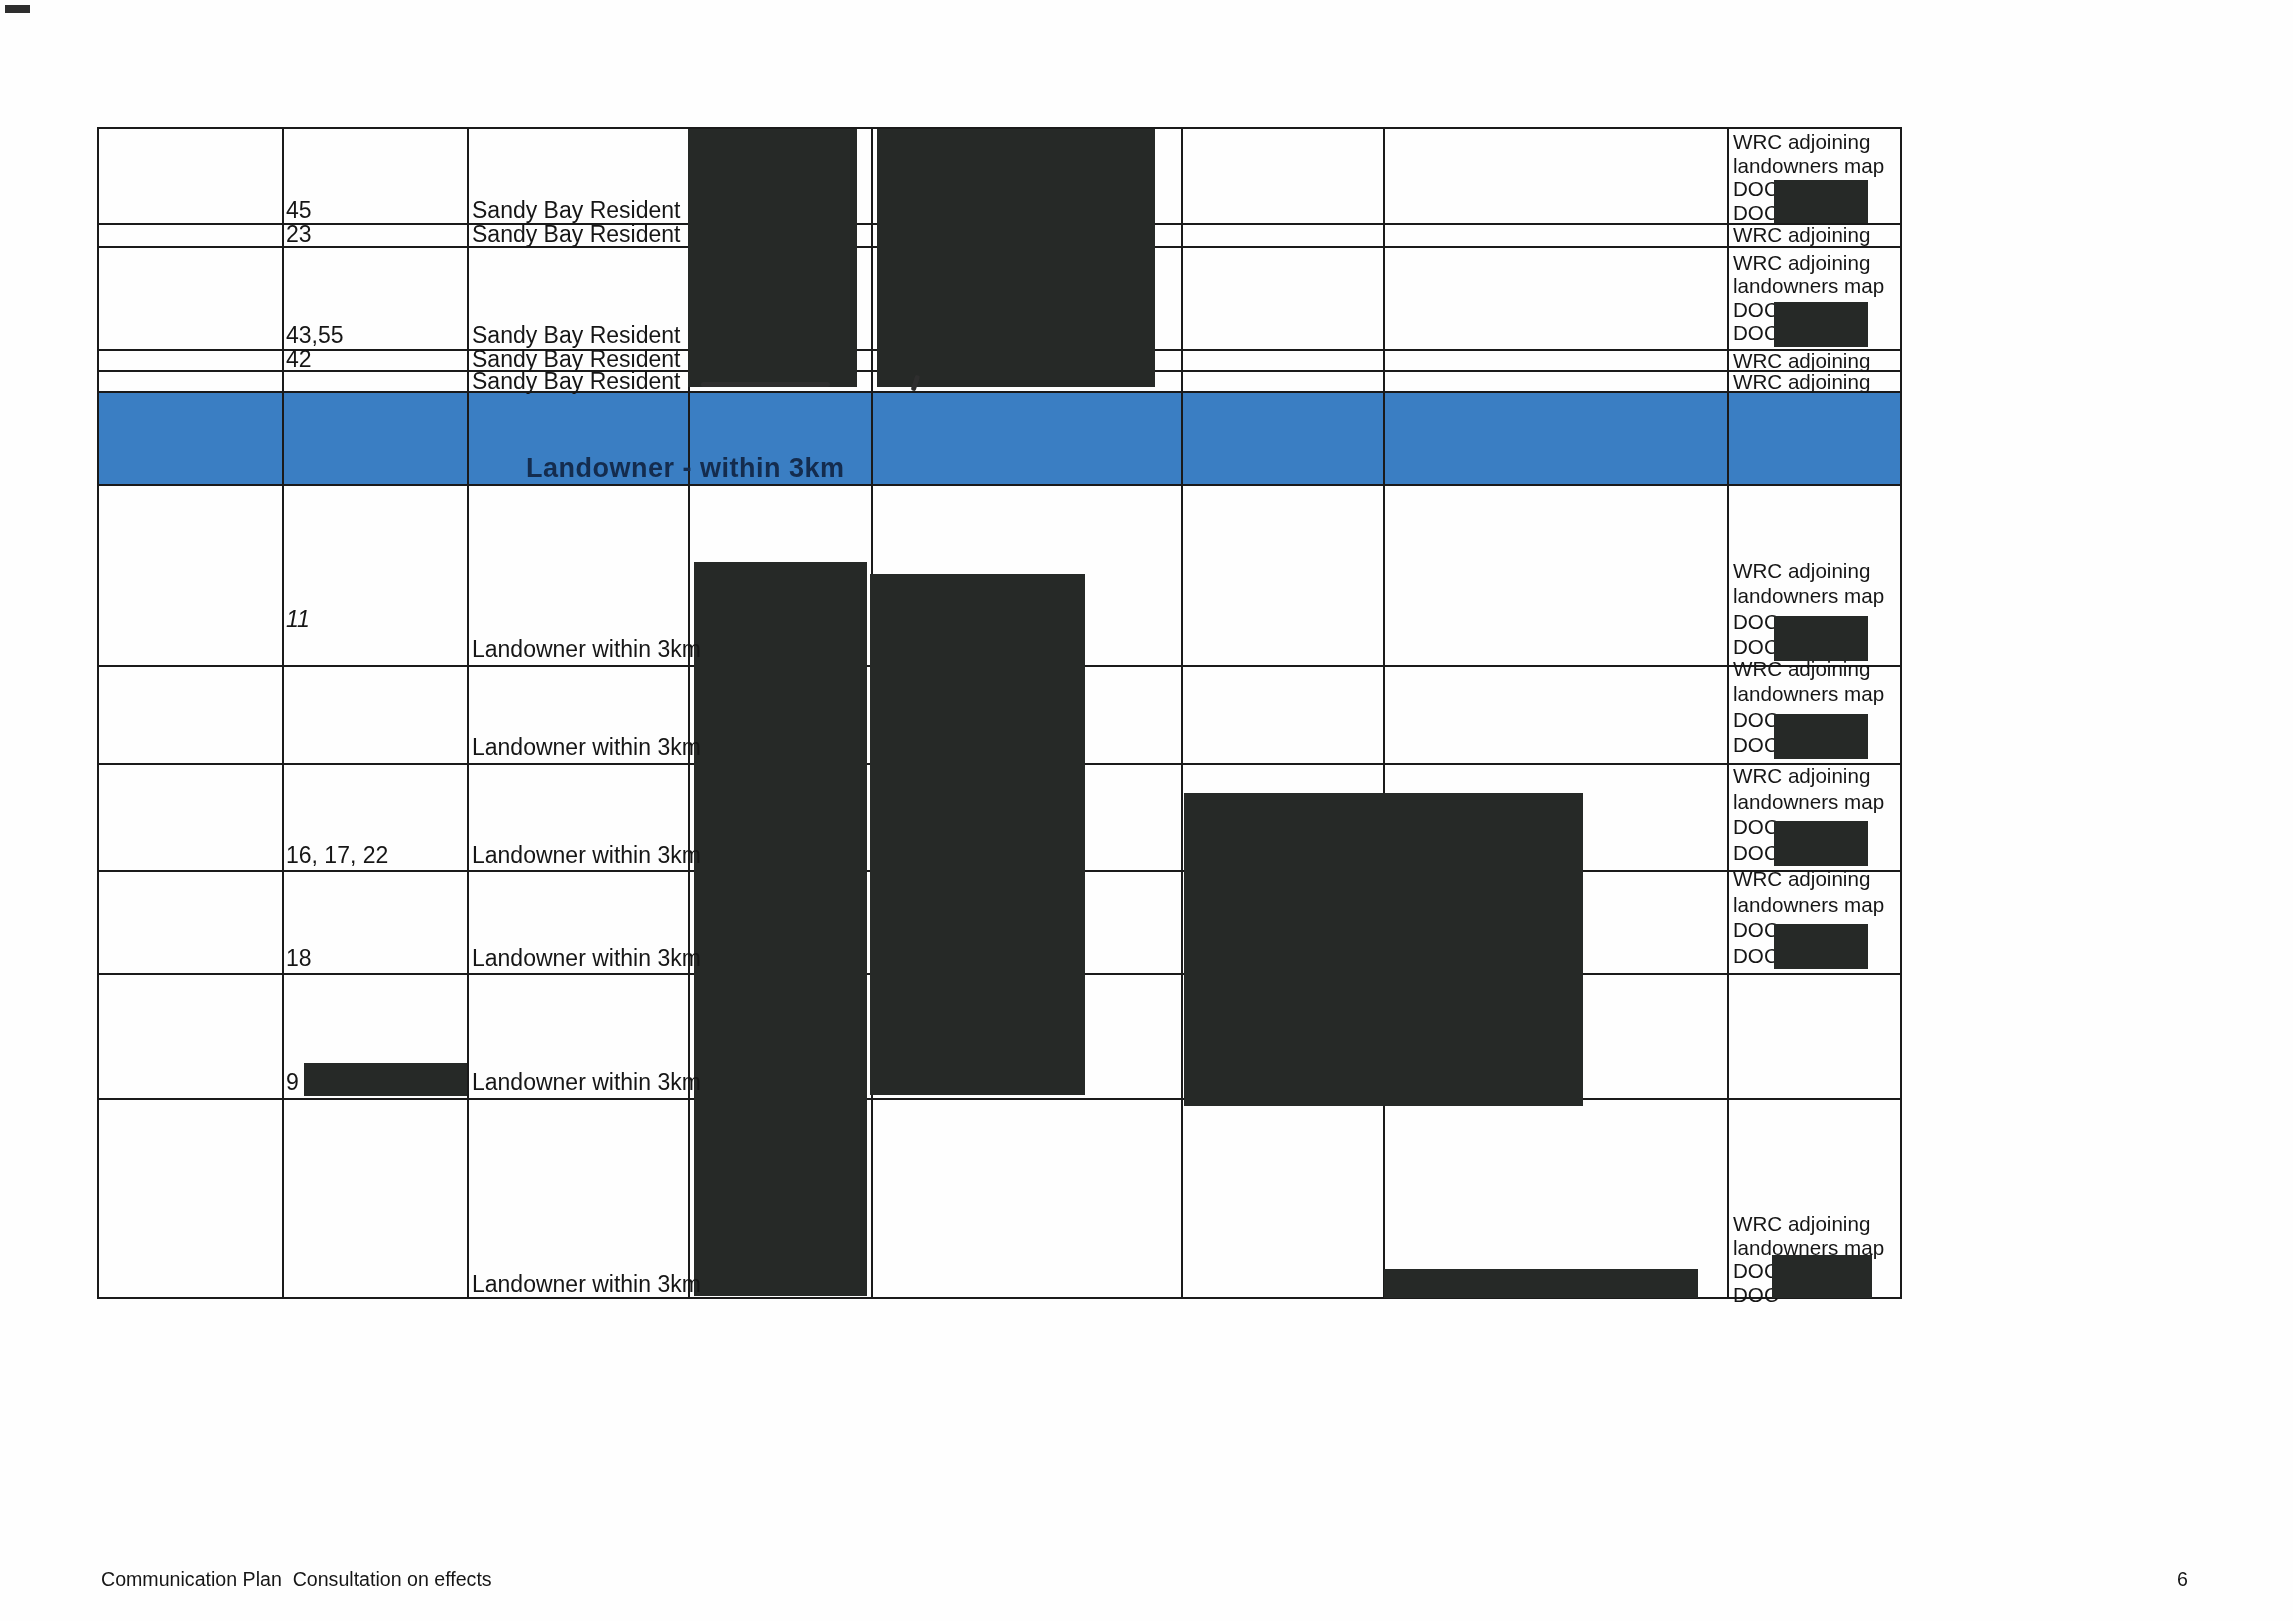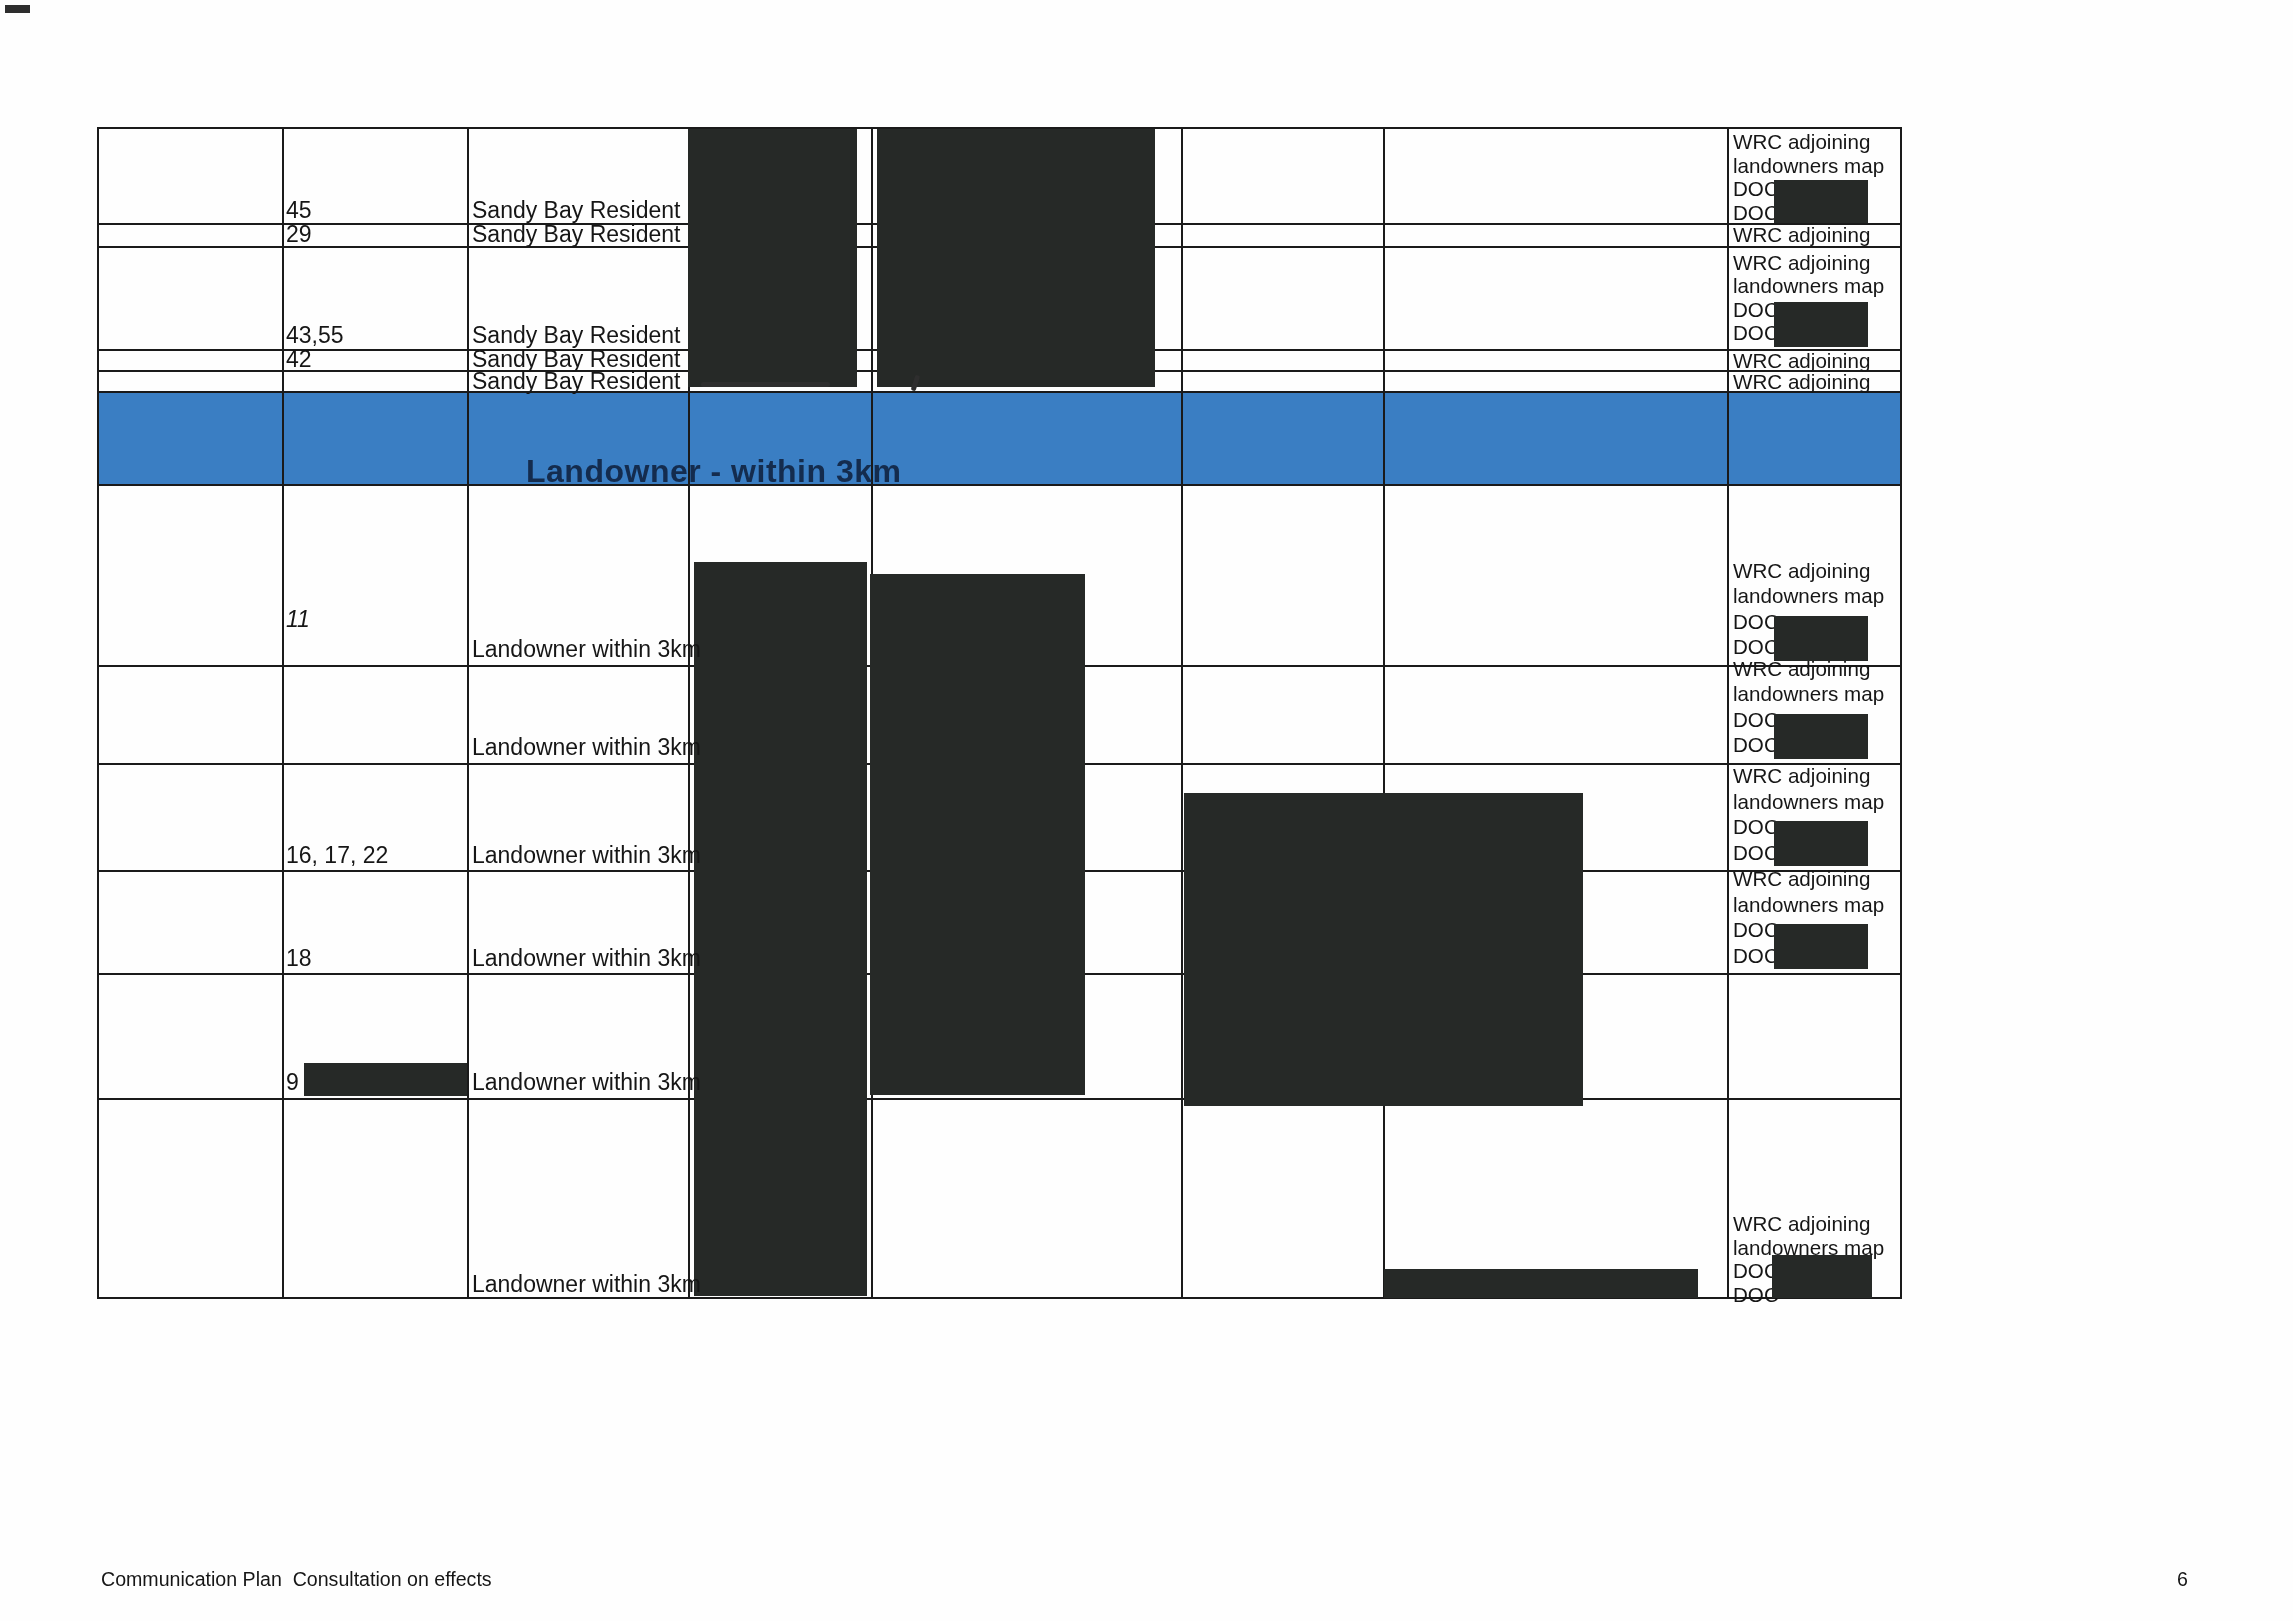--- a/index.html
+++ b/index.html
@@ -8,21 +8,21 @@
   }
   html,body{margin:0;padding:0;background:#888;}
   #canvas{position:relative;width:2294px;height:1621px;background:var(--paper);
           font-family:"Liberation Sans",sans-serif;overflow:hidden;}
   .v{position:absolute;width:2px;top:127px;height:1172px;background:var(--grid);}
   .h{position:absolute;left:97px;width:1805px;height:2px;background:var(--grid);}
   .block{position:absolute;background:var(--redact);}
   .txt{position:absolute;font-size:23px;line-height:1.1;color:var(--ink);white-space:pre;}
   .wrc{position:absolute;font-size:20.6px;line-height:1.1;color:var(--ink);white-space:pre;}
   .banner-band{position:absolute;left:97px;top:393px;width:1805px;height:91px;background:var(--banner_blue);}
-  .banner-label{position:absolute;left:526px;top:453px;font-size:32px;font-weight:600;
+  .banner-label{position:absolute;left:526px;top:453px;font-size:27px;font-weight:600;
                 color:var(--banner_text);letter-spacing:0.5px;white-space:pre;}
   .outer{position:absolute;left:97px;top:127px;width:1805px;height:1172px;
          box-sizing:border-box;border:2px solid var(--grid);}
   .footer-txt{position:absolute;font-size:19.6px;color:var(--ink);white-space:pre;}
   .remnant{position:absolute;background:#2e2e2e;}
 </style>
 </head>
 <body>
 
 <div id="canvas">
@@ -58,21 +58,21 @@
   <div class="block" style="left:694px;top:562px;width:173px;height:734px;"></div>
   <div class="block" style="left:870px;top:574px;width:215px;height:521px;"></div>
   <div class="block" style="left:1184px;top:793px;width:399px;height:313px;"></div>
   <div class="block" style="left:304px;top:1063px;width:163px;height:33px;"></div>
   <div class="block" style="left:1384px;top:1269px;width:314px;height:29px;"></div>
 
   <div class="remnant" style="left:701px;top:382px;width:129px;height:4.9px;border-radius:2px;"></div>
   <div class="remnant" style="left:913px;top:375px;width:4.9px;height:15.7px;border-radius:2px;transform:rotate(18deg);"></div>
 
   <div class="txt" style="left:286px;top:198px;">45</div>
-  <div class="txt" style="left:286px;top:222px;">29</div>
+  <div class="txt" style="left:286px;top:222px;">23</div>
   <div class="txt" style="left:286px;top:323px;">43,55</div>
   <div class="txt" style="left:286px;top:347px;">42</div>
   <div class="txt" style="left:286px;top:607px;font-style:italic;">11</div>
   <div class="txt" style="left:286px;top:843px;">16, 17, 22</div>
   <div class="txt" style="left:286px;top:946px;">18</div>
   <div class="txt" style="left:286px;top:1070px;">9</div>
 
   <div class="txt" style="left:472px;top:198px;">Sandy Bay Resident</div>
   <div class="txt" style="left:472px;top:222px;">Sandy Bay Resident</div>
   <div class="txt" style="left:472px;top:323px;">Sandy Bay Resident</div>

